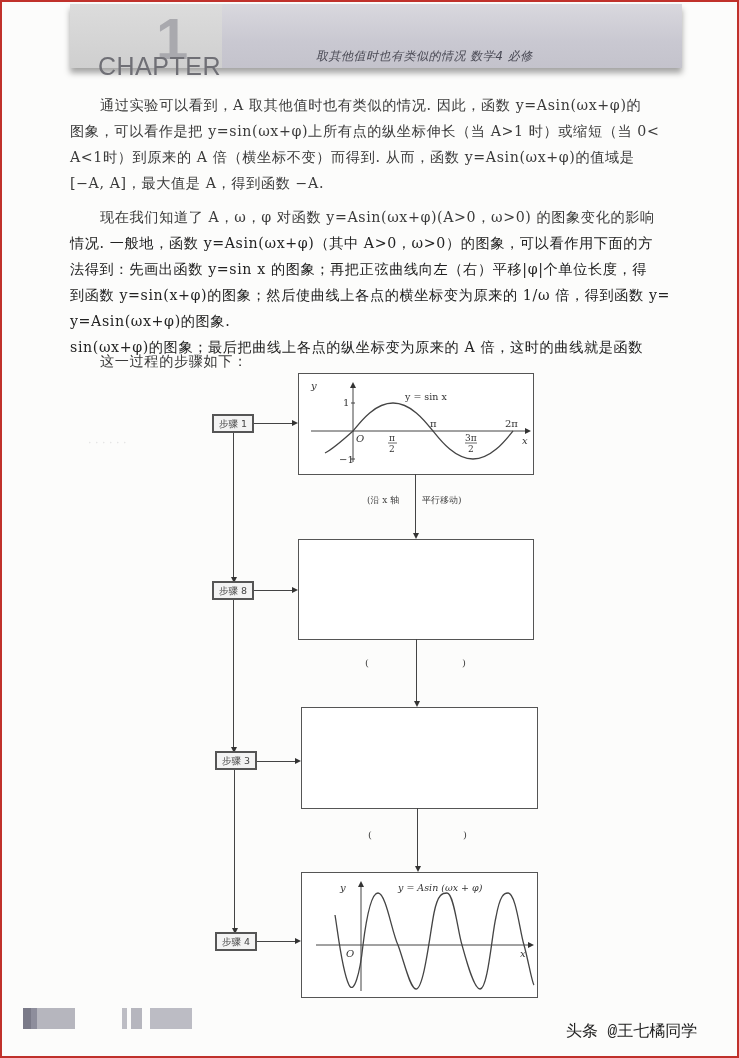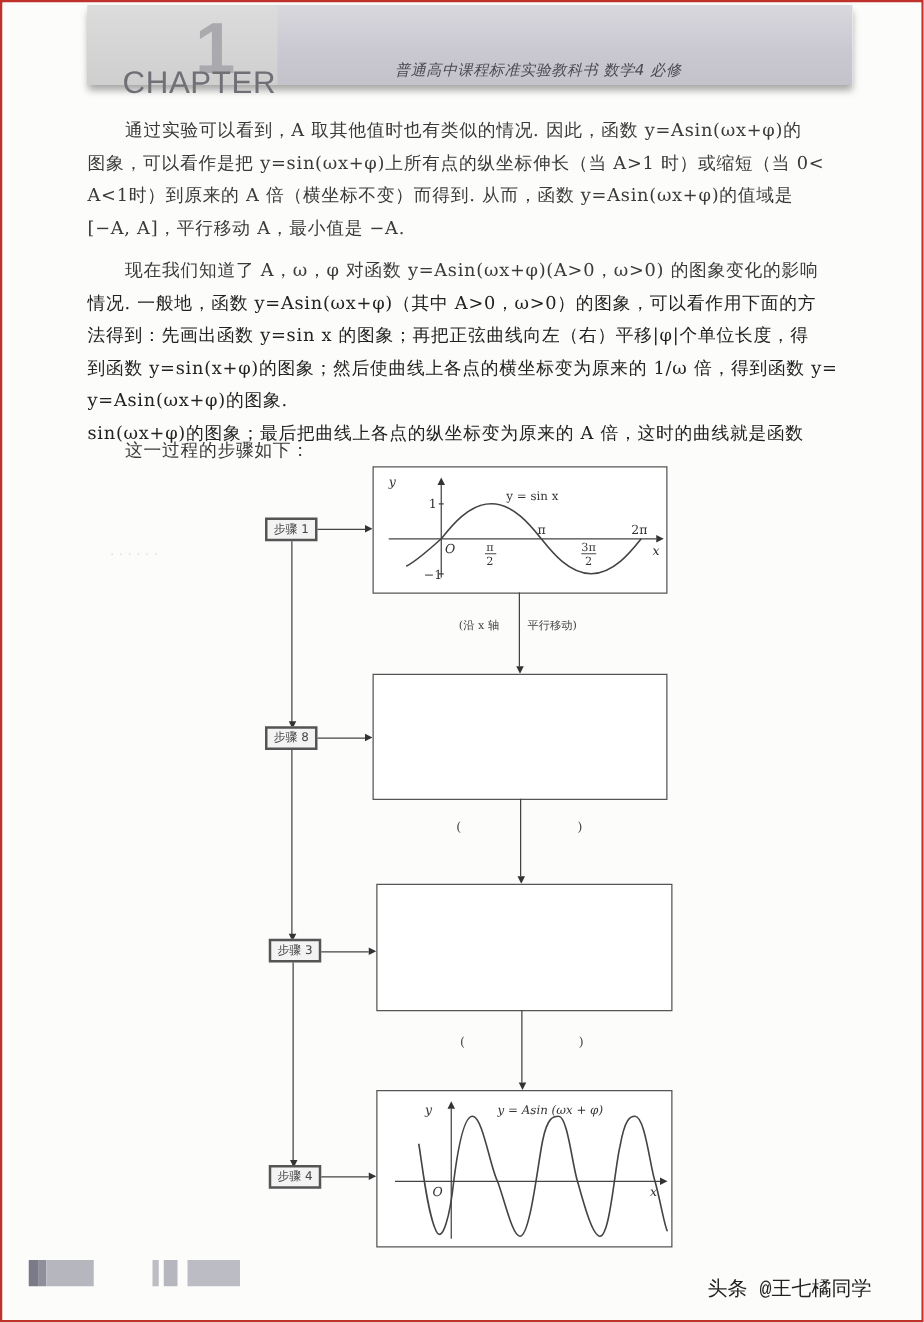--- a/index.html
+++ b/index.html
@@ -77,28 +77,28 @@
 
 <div class="frame"></div>
 <div class="page"></div>
 
 <div class="ghost" style="left:88px;top:437px;">·  ·  ·  ·  ·  ·</div>
 
 <div class="hdr">
   <div class="hdr-left"></div>
   <div class="hdr-num">1</div>
   <div class="hdr-chapter">CHAPTER</div>
-  <div class="hdr-title">普通高中课程标准实验教科书  数学4  必修</div>
+  <div class="hdr-title">取其他值时也有类似的情况  数学4  必修</div>
 </div>
 
 <div class="para" style="top:92px;">
   <span class="line indent">通过实验可以看到，A 取其他值时也有类似的情况. 因此，函数 y=Asin(ωx+φ)的</span>
   <span class="line">图象，可以看作是把 y=sin(ωx+φ)上所有点的纵坐标伸长（当 A&gt;1 时）或缩短（当 0&lt;</span>
   <span class="line">A&lt;1时）到原来的 A 倍（横坐标不变）而得到. 从而，函数 y=Asin(ωx+φ)的值域是</span>
-  <span class="line">[−A, A]，平行移动 A，最小值是 −A.</span>
+  <span class="line">[−A, A]，最大值是 A，得到函数 −A.</span>
 </div>
 
 <div class="para" style="top:204px;">
   <span class="line indent">现在我们知道了 A，ω，φ 对函数 y=Asin(ωx+φ)(A&gt;0，ω&gt;0) 的图象变化的影响</span>
   <span class="line bold">情况. 一般地，函数 y=Asin(ωx+φ)（其中 A&gt;0，ω&gt;0）的图象，可以看作用下面的方</span>
   <span class="line bold">法得到：先画出函数 y=sin x 的图象；再把正弦曲线向左（右）平移|φ|个单位长度，得</span>
   <span class="line bold">到函数 y=sin(x+φ)的图象；然后使曲线上各点的横坐标变为原来的 1/ω 倍，得到函数 y=</span>
   <span class="line bold">y=Asin(ωx+φ)的图象.</span>
   <span class="line bold">sin(ωx+φ)的图象；最后把曲线上各点的纵坐标变为原来的 A 倍，这时的曲线就是函数</span>
 </div>

